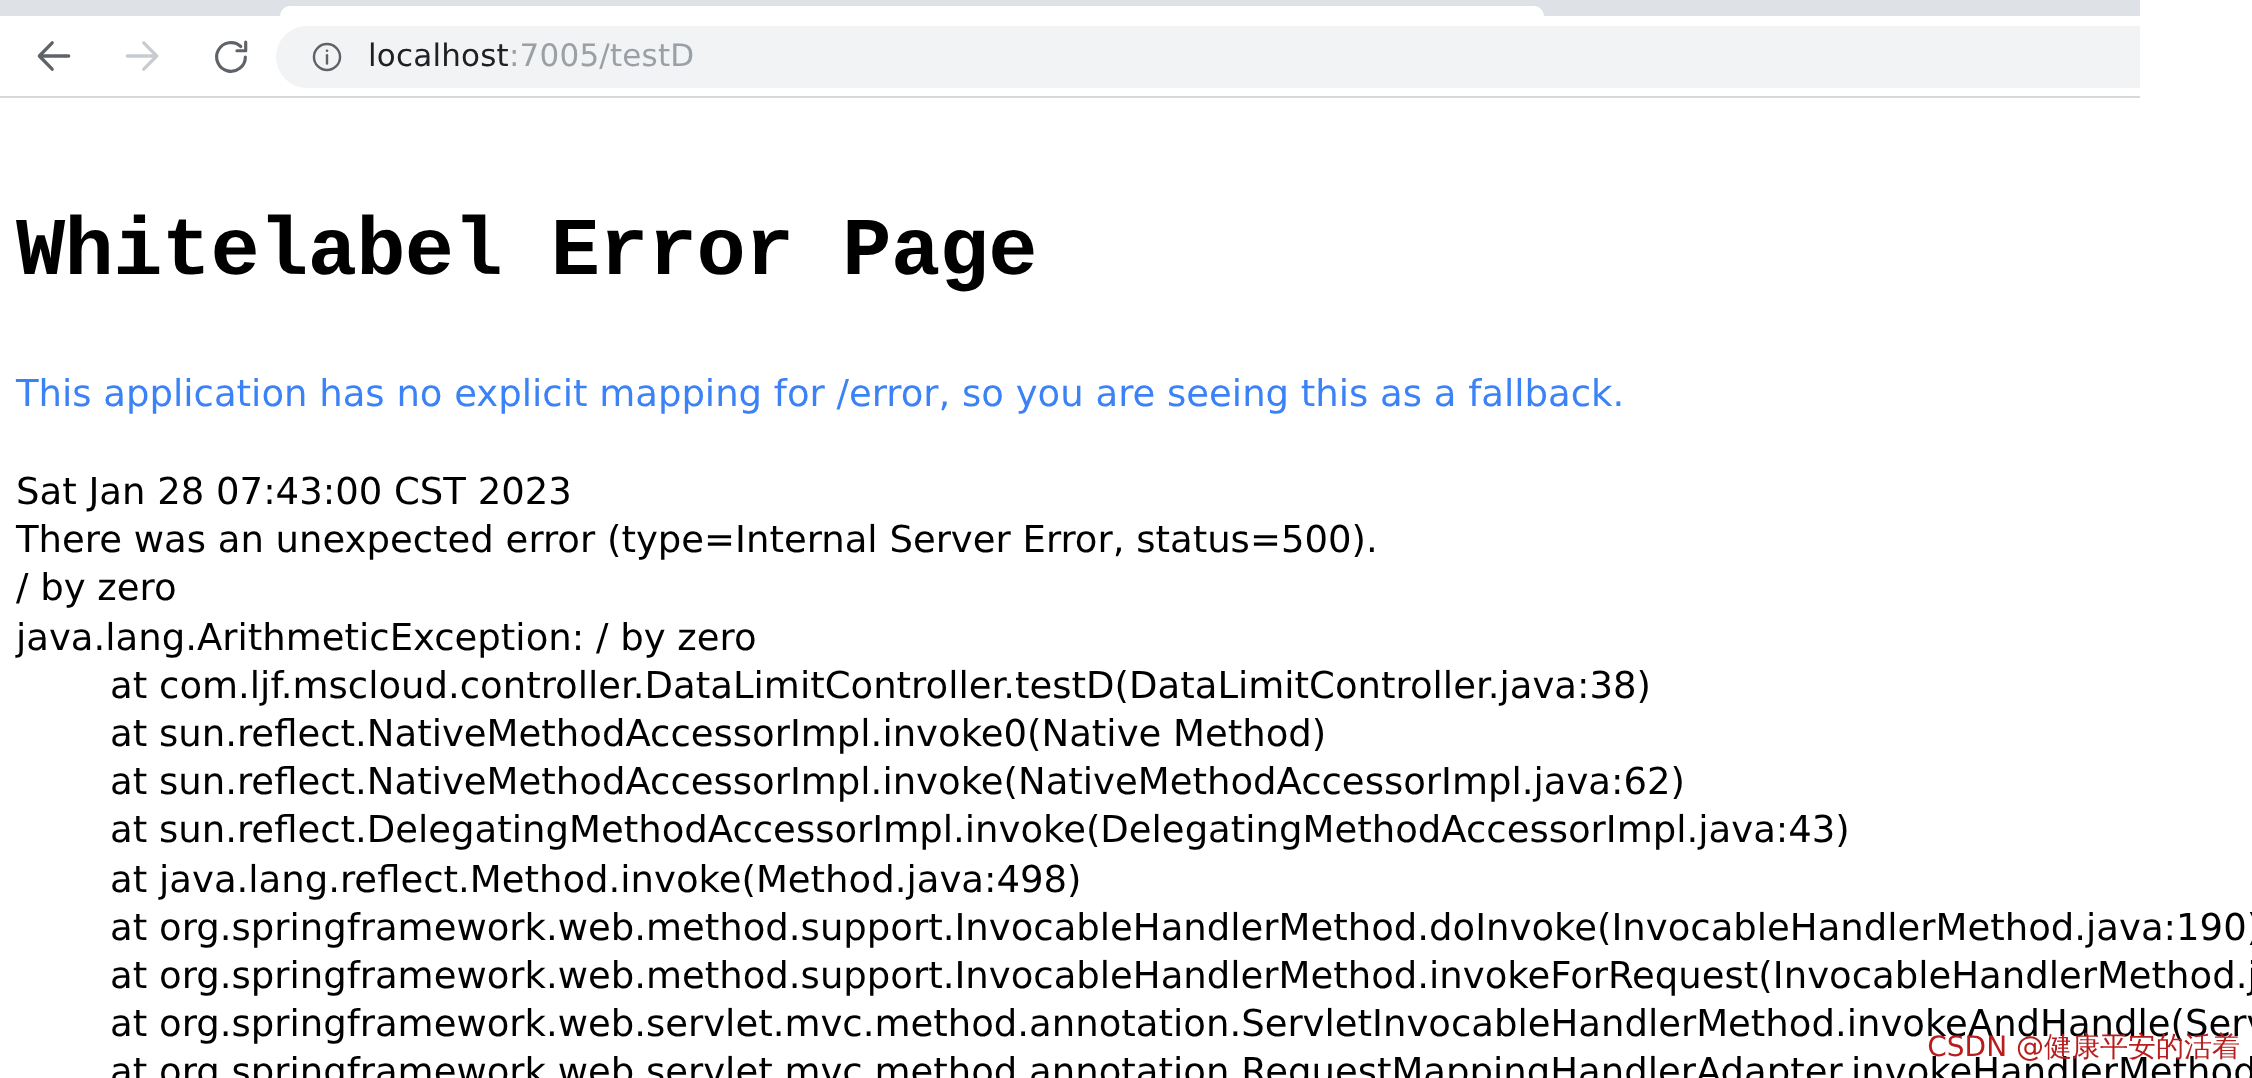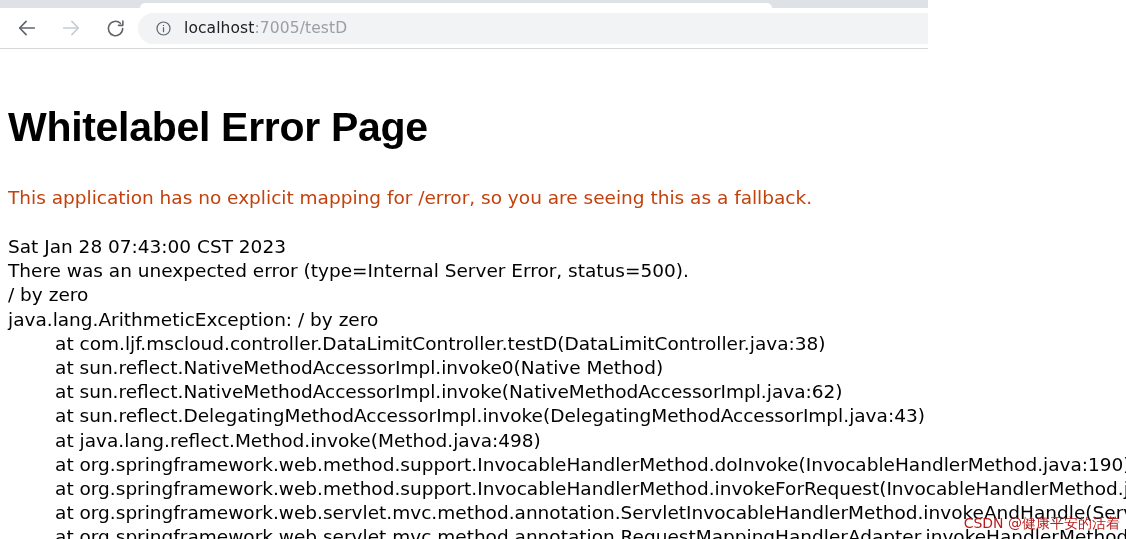--- a/index.html
+++ b/index.html
@@ -10,21 +10,21 @@
     width: 1126px;
     height: 539px;
     overflow: hidden;
     background: #ffffff;
     font-family: "Liberation Sans", sans-serif;
   }
 
   
   #browser-chrome {
     position: relative;
-    width: 928px;
+    width: 1070px;
     height: 49px;
     background: #ffffff;
     overflow: hidden;
   }
 
   
   #tab-strip {
     position: absolute;
     top: 0;
     left: 0;
@@ -115,39 +115,39 @@
     height: 490px;
     background: #ffffff;
     overflow: hidden;
     padding: 0 8px;
     box-sizing: border-box;
   }
 
   #page-title {
     margin: 0;
     padding: 0;
-    font-family: Liberation Sans, sans-serif;
+    font-family: Liberation Mono, monospace;
     font-size: 41px;
     font-weight: bold;
     color: #000000;
     letter-spacing: -0.3px;
     line-height: 1;
     position: absolute;
     top: 58px;
     left: 8px;
   }
 
   #fallback-message {
     position: absolute;
     top: 140px;
     left: 8px;
     margin: 0;
     font-family: "DejaVu Sans", "Liberation Sans", sans-serif;
     font-size: 18.5px;
-    color: #c2410c;
+    color: #3b82f6;
     line-height: 1;
     white-space: nowrap;
   }
 
   #error-details {
     position: absolute;
     top: 186px;
     left: 8px;
     width: 1200px;
     margin: 0;

